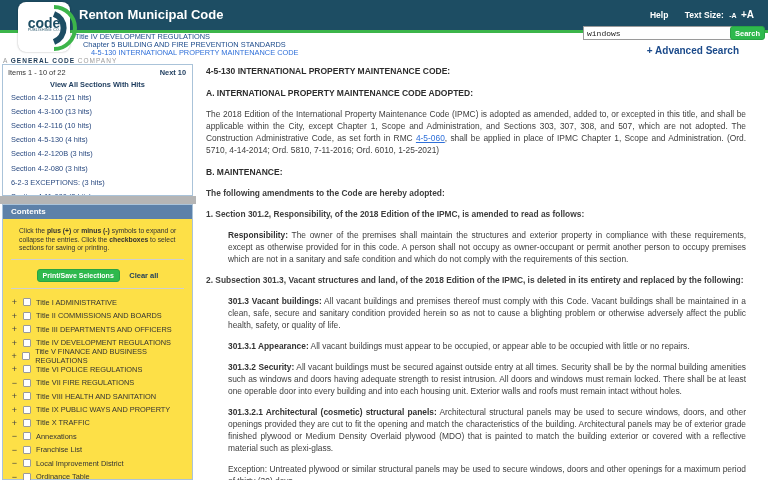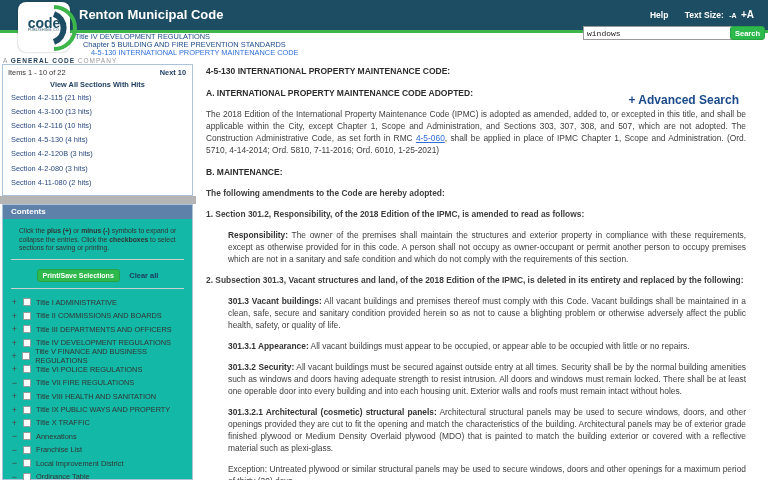--- a/index.html
+++ b/index.html
@@ -30,36 +30,36 @@
   .bc { color:#1b4a8a; text-decoration:none; display:block; }
   .bc.lvl2 { padding-left:8px; }
   .bc.lvl3 { padding-left:16px; color:#2e6fd9; }
 
   .search-wrap { position:absolute; right:2px; top:26px; width:240px; }
   .search-input { position:absolute; right:33px; top:0; width:150px; height:14px; border:1px solid #9a9a9a;
     font-size:8px; padding:0 3px; color:#222; font-family:Liberation Mono, monospace; }
   .search-btn { position:absolute; right:1px; top:0; height:14px; background:#2eb94d; color:#fff;
     border:1px solid #28a344; border-radius:3px; font-size:7.5px; font-weight:bold; padding:0 4px;
     cursor:pointer; font-family:Liberation Sans, sans-serif; }
-  .adv-link { position:absolute; right:27px; top:19px; font-size:12px; font-weight:bold;
-    color:#1b4a8a; text-decoration:none;margin-top:48px; }
+  .adv-link { position:absolute; right:27px; top:19px; font-size:10px; font-weight:bold;
+    color:#1b4a8a; text-decoration:none; }
 
   
   .results-box { position:absolute; left:2px; top:64px; width:191px; height:132px;
     border:1px solid #aac3d9; background:#fff; font-size:7.4px; overflow:hidden; }
   .results-head { display:flex; justify-content:space-between; padding:3px 6px 1px 5px; color:#333; }
   .next-link { color:#1b3a5c; font-weight:bold; text-decoration:none; }
   .viewall { display:block; text-align:center; color:#1b3a5c; font-weight:bold;
     text-decoration:none; padding:2px 0 1px 0; }
   .res-item { display:block; color:#2a4a80; text-decoration:none; padding:2.6px 0 2.6px 8px; }
 
   .gray-sep { position:absolute; left:0; top:196px; width:196px; height:8px; background:#b5b5b5; }
 
   .contents-box { position:absolute; left:2px; top:204px; width:191px; height:276px;
-    border:1px solid #aac3d9; background:#14b8a6; }
+    border:1px solid #aac3d9; background:#fde047; }
   .contents-head { height:14px; background:#5d81a9; color:#fff; font-weight:bold; font-size:8px;
     line-height:14px; padding-left:8px; }
   .instructions { margin:8px 10px 0 16px; font-size:6.8px; line-height:8.6px; color:#333; }
   .panel-hr { border:0; border-top:1px solid #cfcfcf; margin:6px 8px 0 8px; }
   .btn-row { margin:4px 0 0 0; text-align:center; }
   .print-btn { background:#2eb94d; color:#fff; border:1px solid #28a344; border-radius:3px;
     font-size:7px; font-weight:bold; padding:2px 5px; cursor:pointer;
     font-family:"Liberation Sans",sans-serif; }
   .clear-link { color:#1b3a5c; font-weight:bold; font-size:7.5px; text-decoration:none; margin-left:5px; }
   .tree { margin-top:7px; }
@@ -131,20 +131,21 @@
       <a href="#" class="res-item">Section 4-3-100 (13 hits)</a>
 
       <a href="#" class="res-item">Section 4-2-116 (10 hits)</a>
 
       <a href="#" class="res-item">Section 4-5-130 (4 hits)</a>
 
       <a href="#" class="res-item">Section 4-2-120B (3 hits)</a>
 
       <a href="#" class="res-item">Section 4-2-080 (3 hits)</a>
 
+      <a href="#" class="res-item">6-2-3 EXCEPTIONS: (3 hits)</a>
 
       <a href="#" class="res-item">Section 4-11-080 (2 hits)</a>
 
     </div>
 </div>
 
 <div class="gray-sep"></div>
 
 <div class="contents-box">
   <div class="contents-head">Contents</div>

